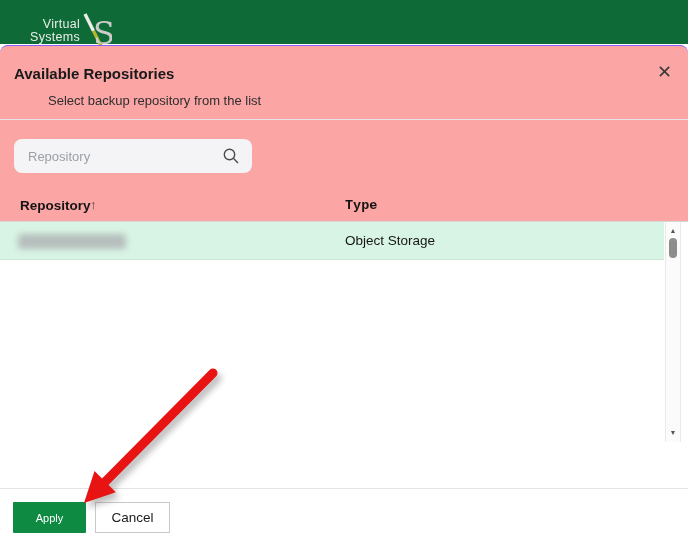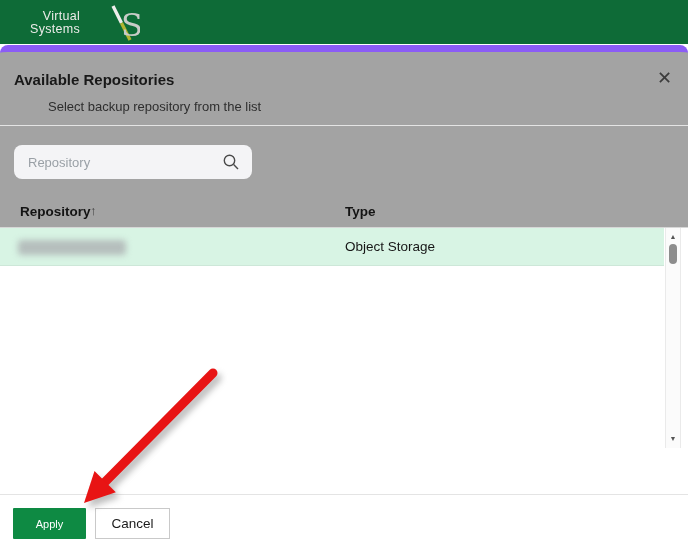--- a/index.html
+++ b/index.html
@@ -3,44 +3,44 @@
 <meta charset="utf-8">
 <style>
   * { margin:0; padding:0; box-sizing:border-box; }
   html,body { background:#ffffff; }
   body { width:688px; height:543px; font-family:"Liberation Sans", sans-serif; }
 
   .screen { position:relative; width:688px; height:543px; background:#fff; overflow:hidden; }
 
   
   .topbar { position:absolute; top:0; left:0; width:688px; height:44px; background:#0e6b37; }
-  .logo { position:absolute; left:30px; top:2px; display:flex; align-items:center;gap:28px; }
+  .logo { position:absolute; left:30px; top:10px; display:flex; align-items:center; }
   .logo-text { display:flex; flex-direction:column; align-items:flex-end; color:#ebebe8; font-size:12.5px; line-height:13px; letter-spacing:.3px; }
   .logo-mark { margin-left:2px; margin-top:1px; }
 
   
-  .modal { position:absolute; top:45px; left:0; width:688px; height:388px; background:#a3a3a3; border-top:7px solid #8b5cf6; border-radius:8px 8px 0 0; }
+  .modal { position:absolute; top:45px; left:0; width:688px; height:388px; background:#fca5a5; border-top:1px solid #8b5cf6; border-radius:8px 8px 0 0; }
   .dialog-title { position:absolute; left:14px; top:19px; font-size:15px; font-weight:700; color:#191919; }
   .close-btn { position:absolute; right:16px; top:17px; background:none; border:none; font-size:18px; font-weight:300; color:#3c3c3c; cursor:pointer; line-height:1; }
   .dialog-subtitle { position:absolute; left:14px; top:47px; font-size:13px; color:#2e2e2e;margin-left:34px; }
   .divider { position:absolute; left:0; width:688px; height:1px; background:#e4e4e4; }
   .head-divider { top:73px; }
   .foot-divider { top:442px; }
 
   
   .search-wrap { position:absolute; left:14px; top:93px; width:238px; height:34px; }
   .search-input { width:100%; height:100%; background:#f4f4f6; border:none; outline:none; border-radius:8px; padding:0 38px 0 14px; font-size:13px; color:#333; font-family:"Liberation Sans", sans-serif; }
   .search-input::placeholder { color:#9aa0a6; }
   .search-icon { position:absolute; right:12px; top:8px; }
 
   
   .thead { position:absolute; top:150px; left:0; width:688px; height:24px; font-size:13.5px; font-weight:700; color:#141414; }
   .th-repo { position:absolute; left:20px; top:2px; }
   .sort-arrow { position:absolute; left:90px; top:1px; font-weight:400; color:#3f3f3f; font-size:13px; }
-  .th-type { position:absolute; left:345px; top:2px; }
+  .th-type { position:absolute; left:345px; top:2px;font-family:Liberation Mono, monospace; }
   .thead-line { position:absolute; top:175px; left:0; width:688px; height:1px; background:#d7d7d7; }
 
   .tbody { position:absolute; top:176px; left:0; width:688px; height:220px; background:#fff; }
   .row { position:relative; width:664px; height:38px; border-bottom:1px solid rgba(0,0,0,0.05); }
   .row.selected { background:#d8f4e4; }
   .redacted-blob { position:absolute; left:18px; top:12px; width:108px; height:15px; background:#adb1b3; border-radius:3px; filter:blur(3px); opacity:.8; }
   .cell-type { position:absolute; left:345px; top:11px; font-size:13.5px; color:#161616; }
 
   
   .scrollbar { position:absolute; left:665px; top:0; width:16px; height:220px; background:#fbfbfb; border-left:1px solid #eaeaea; border-right:1px solid #eaeaea; }

